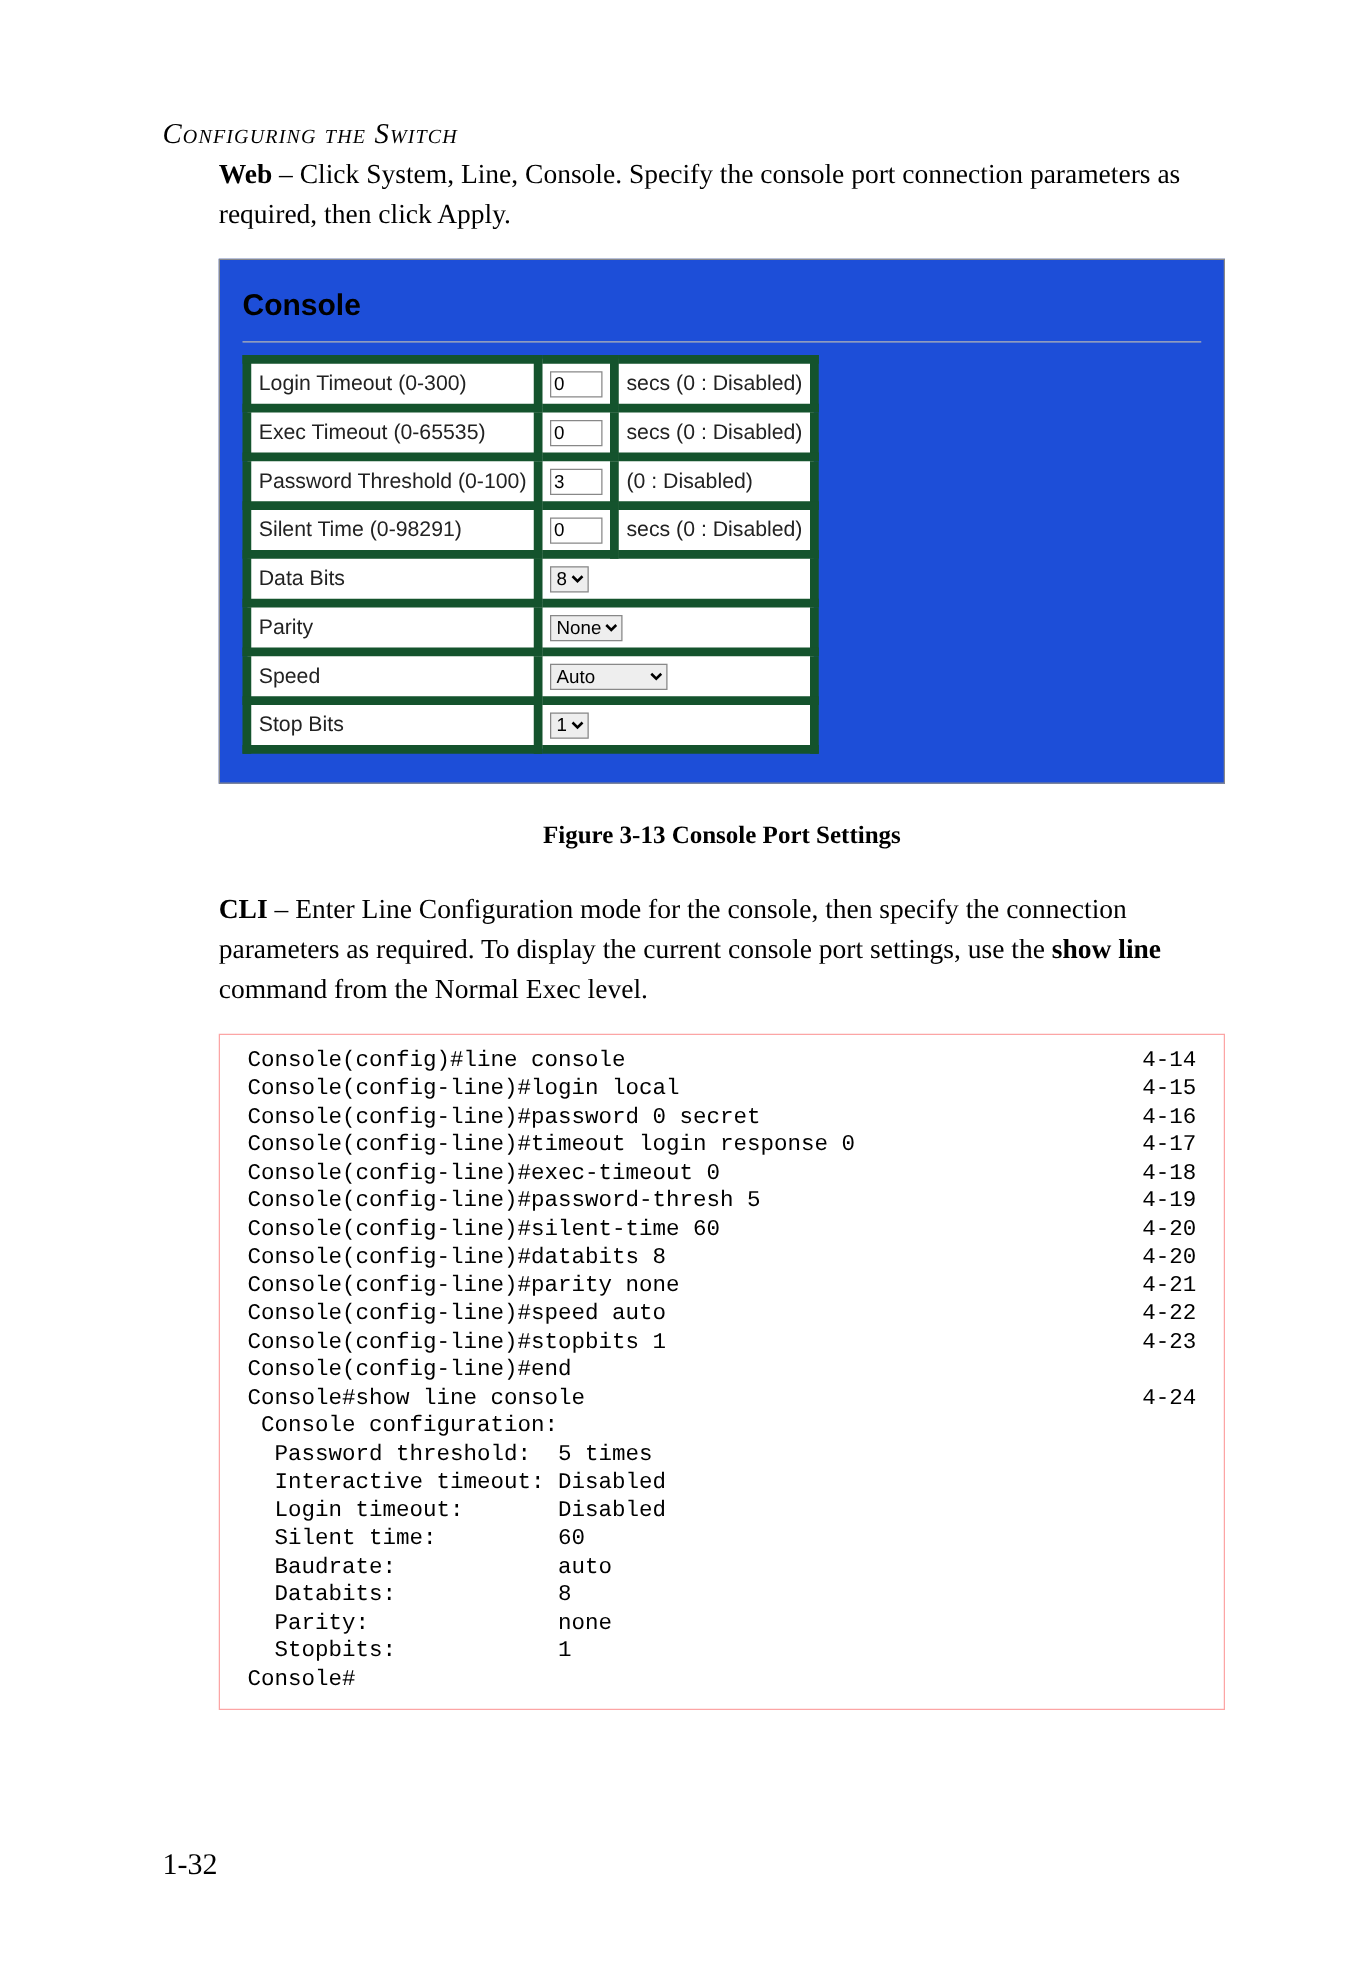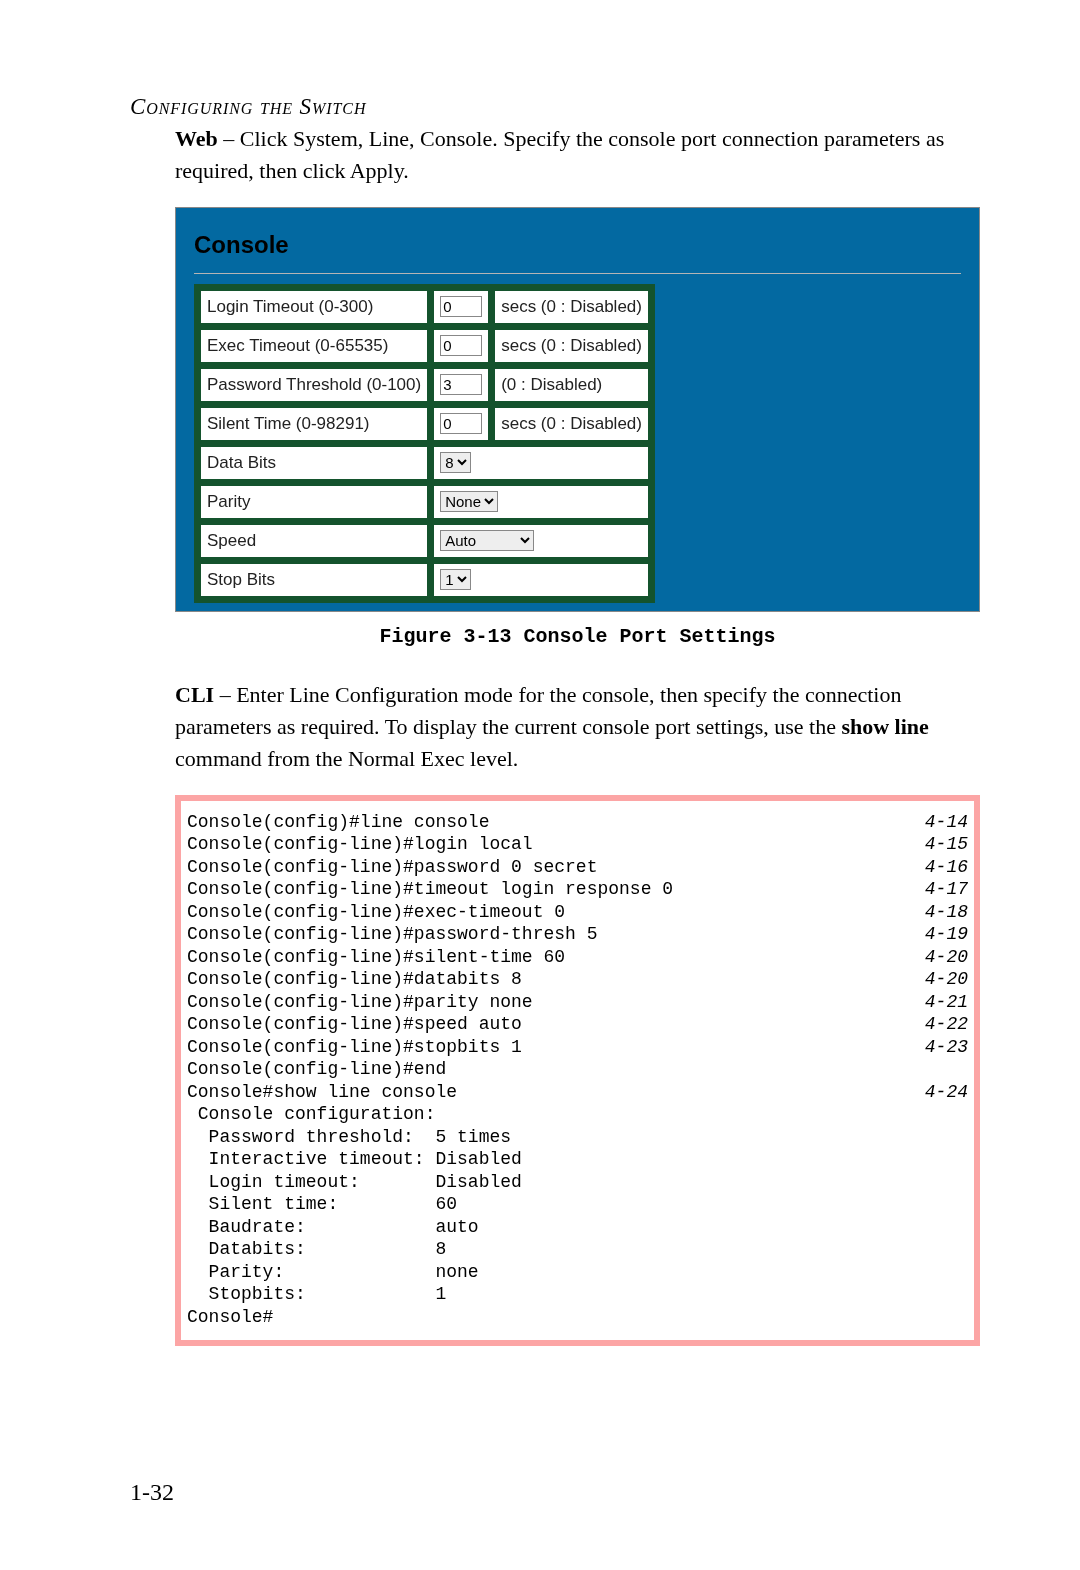--- a/index.html
+++ b/index.html
@@ -2,34 +2,34 @@
 <html><head>
 <meta charset="utf-8">
 <style>
 html,body{margin:0;padding:0;background:#fff;color:#000}
 body{width:1080px;min-height:1570px;font-family:Georgia,'Times New Roman',serif;font-size:22px;line-height:1.45;position:relative;box-sizing:border-box;padding:90px 100px 60px 130px}
 .header-title{font-variant:small-caps;font-style:italic;letter-spacing:.04em;font-size:23px;}
 .content{padding-left:45px}
 .para{margin:0 0 20px}
 .strong{font-weight:700}
 
-.panel{border:1px solid #888;background:#0369a1;padding:14px 18px 8px;margin-bottom:10px}
+.panel{border:1px solid #888;background:#1d4ed8;padding:14px 18px 23px;margin-bottom:27px}
 .panel h3{font-family:Arial,Helvetica,sans-serif;font-weight:700;font-size:24px;margin:6px 0 10px}
 .panel hr{border:none;border-top:1px solid #b5b5b5;margin:0 0 10px}
 table.settings{border-collapse:collapse;font-family:Arial,Helvetica,sans-serif;font-size:17px;color:#222}
 table.settings td{border:7px solid #14532d;padding:3px 6px;vertical-align:middle;height:26px;background:#fff}
 table.settings td.lbl{white-space:nowrap}
 table.settings input[type=text]{width:42px;font-family:Arial,Helvetica,sans-serif;font-size:15px;border:1px solid #888;padding:1px 2px;box-sizing:border-box}
 table.settings select{font-family:Arial,Helvetica,sans-serif;font-size:15px;border:1px solid #888;background:#eee}
-.fig-caption{text-align:center;font-weight:700;font-size:20px;margin:6px 0 28px;font-family:Liberation Mono, monospace}
+.fig-caption{text-align:center;font-weight:700;font-size:20px;margin:6px 0 28px;font-family:Liberation Serif, serif}
 
-.cli-box{border:6px solid #fca5a5;padding:10px 6px 12px;font-family:'Courier New',Courier,monospace;font-size:18px;line-height:1.25;white-space:pre}
+.cli-box{border:1px solid #fca5a5;padding:10px 22px 12px;font-family:'Courier New',Courier,monospace;font-size:18px;line-height:1.25;white-space:pre}
 .cli-row{display:flex;justify-content:space-between}
 .cli-row .cmd{white-space:pre}
-.cli-row .ref{font-style:italic;padding-left:20px}
+.cli-row .ref{padding-left:20px}
 
 .page-num{position:absolute;bottom:60px;left:130px;font-size:24px}
 </style>
 </head>
 <body>
 
 <div class="header-title">Configuring the Switch</div>
 
 <div class="content">
 

